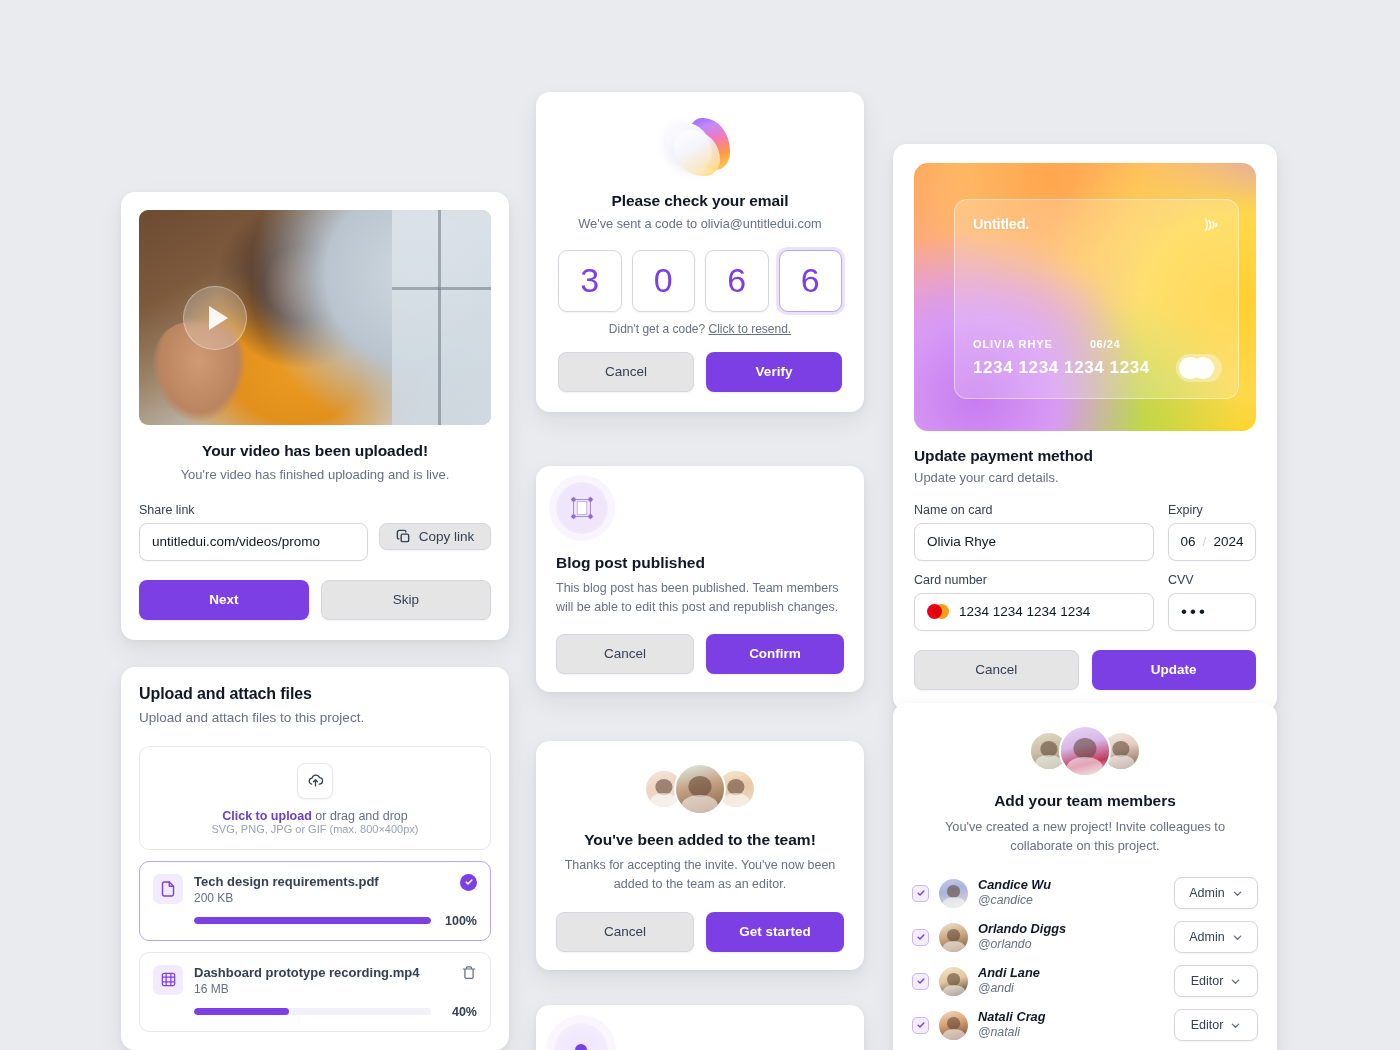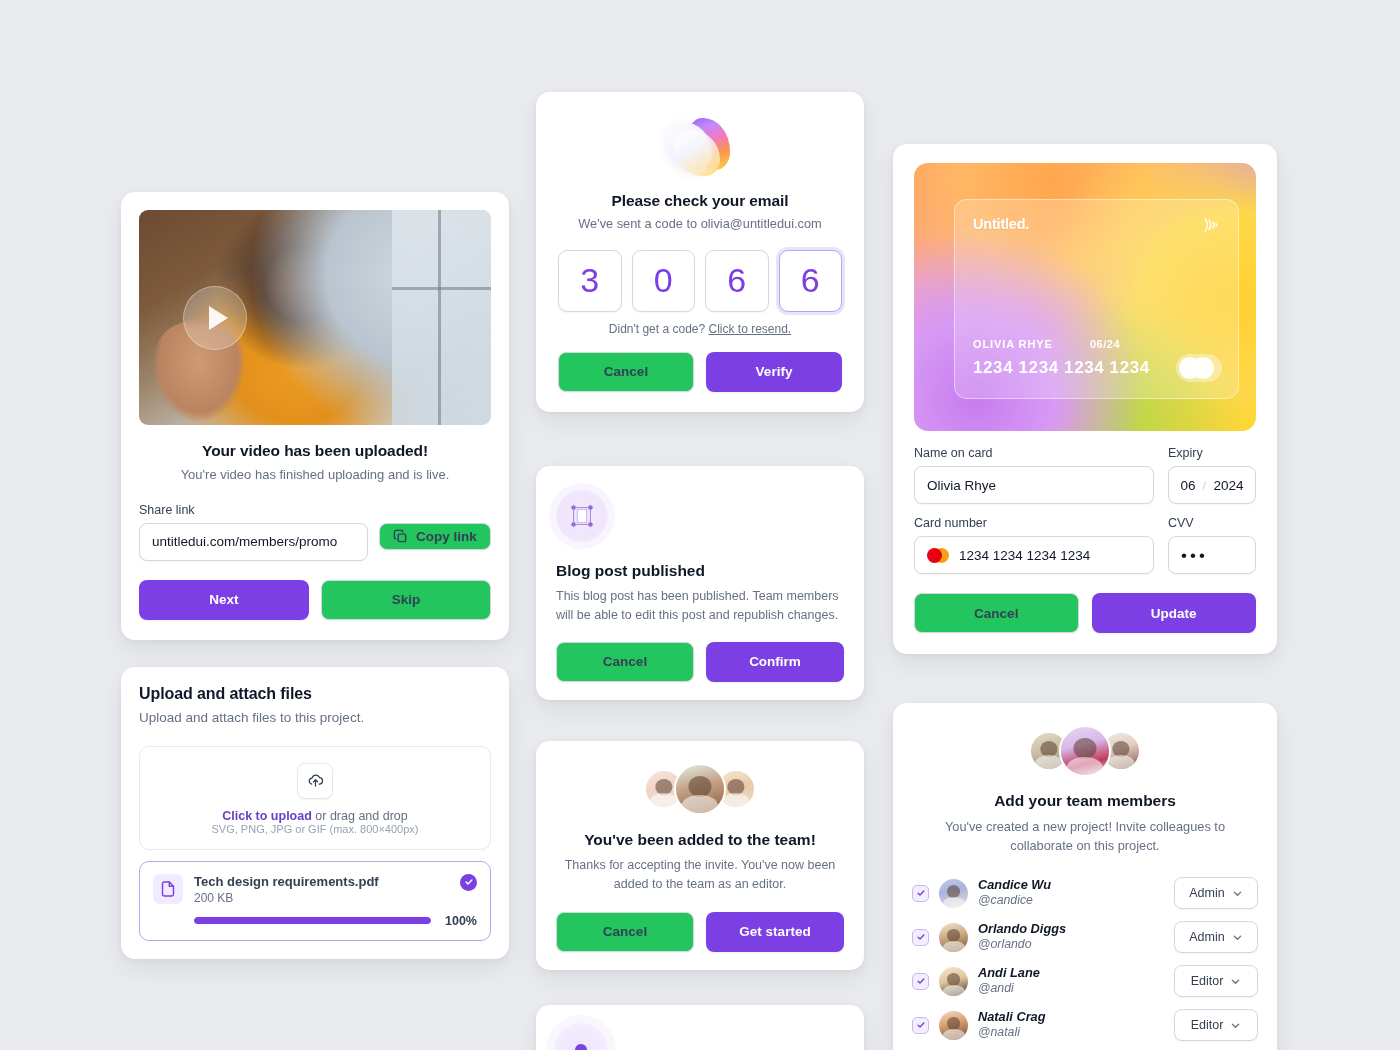--- a/index.html
+++ b/index.html
@@ -22,21 +22,21 @@
   .title { font-size: 16px; font-weight: 700; color: #101828; letter-spacing: -0.1px; }
   .subtitle { font-size: 13.5px; color: #667085; line-height: 1.45; }
   .label { font-size: 12.5px; color: #344054; margin-bottom: 6px; display:block; }
 
   .btn {
     height: 27px; border-radius: 8px; font-size: 13.5px;
     display: flex; align-items: center; justify-content: center;
     cursor: pointer; user-select: none; border: 1px solid transparent;
     font-family: inherit;
   }
-  .btn-sec { background:#22c55e; border:1px solid #d5d7dd; color:#344054; font-weight:700;
+  .btn-sec { background:#e5e5e5; border:1px solid #d5d7dd; color:#344054; font-weight:400;
              box-shadow: 0 1px 2px rgba(16,24,40,0.05); }
   .btn-pri { background:#7b3fe4; color:#fff; font-weight:600;
              box-shadow: 0 1px 2px rgba(16,24,40,0.08); }
 
   .input {
     height: 38px; border:1px solid #d5d7dd; border-radius:8px;
     display:flex; align-items:center; padding:0 12px; background:#fff;
     font-size:13.5px; color:#101828;
     box-shadow: 0 1px 2px rgba(16,24,40,0.04);
   }
@@ -154,21 +154,21 @@
     font-size:34px; font-weight:500; color:#7b3fe4; background:#fff;
     box-shadow:0 1px 2px rgba(16,24,40,0.05);
   }
   .otp-box.focused { border-color:#b9a4f0; box-shadow:0 0 0 3px rgba(158,119,237,0.22); }
   .otp-resend { text-align:center; font-size:12px; color:#667085; margin-top:10px; }
   .otp-resend a { color:#667085; text-decoration:underline; }
   .otp-btns { display:flex; gap:12px; margin-top:16px; }
   .otp-btns .btn { flex:1; height:40px; }
 
   
-  #card-blog { left:536px; top:466px; width:328px; padding:24px 20px 18px; }
+  #card-blog { left:536px; top:466px; width:328px; padding:16px 20px 18px; }
   .circ-icon {
     width:52px; height:52px; border-radius:50%;
     background: radial-gradient(circle at 50% 50%, #f1e8fd 0%, #efe6fc 60%, #f6f1fe 100%);
     display:flex; align-items:center; justify-content:center;
     box-shadow: 0 0 0 7px rgba(241,232,253,0.45);
   }
   .blog-title { margin-top:20px; font-size:15.5px; font-weight:700; color:#101828; }
   .blog-sub { margin-top:7px; font-size:12.5px; color:#667085; line-height:1.5; }
   .blog-btns { display:flex; gap:12px; margin-top:17px; }
   .blog-btns .btn { flex:1; height:40px; }
@@ -311,21 +311,21 @@
     </div>
     <div class="v-head">
       <div class="title">Your video has been uploaded!</div>
       <div class="subtitle">You're video has finished uploading and is live.</div>
     </div>
 
     <div style="margin-top:18px;">
       <span class="label">Share link</span>
       <div style="display:flex; gap:11px;">
         <div class="input" style="flex:1;">
-          <span>untitledui.com/members/promo</span>
+          <span>untitledui.com/videos/promo</span>
         </div>
         <div class="btn btn-sec" style="width:112px; gap:8px;">
           <span>
             <svg width="15" height="15" viewBox="0 0 16 16" fill="none" stroke="#344054" stroke-width="1.5" stroke-linecap="round" stroke-linejoin="round">
               <rect x="5.5" y="5.5" width="8" height="8" rx="1.6"></rect>
               <path d="M10.5 3.2V2.8A1.3 1.3 0 0 0 9.2 1.5H3.3A1.8 1.8 0 0 0 1.5 3.3v5.9a1.3 1.3 0 0 0 1.3 1.3h.4"></path>
             </svg>
           </span>
           <span>Copy link</span>
         </div>
@@ -378,20 +378,43 @@
       </div>
       <div class="f-act">
         <div class="check-dot">
           <svg width="10" height="10" viewBox="0 0 12 12" fill="none" stroke="#fff" stroke-width="1.8" stroke-linecap="round" stroke-linejoin="round">
               <path d="M2.6 6.2 4.8 8.3l4.6-4.6"></path>
             </svg>
         </div>
       </div>
     </div>
 
+    <div class="file-row">
+      <div class="f-ico">
+        <svg width="15" height="15" viewBox="0 0 16 16" fill="none" stroke="#7b3fe4" stroke-width="1.3">
+          <rect x="1.4" y="1.4" width="13.2" height="13.2" rx="2"></rect>
+          <path d="M1.4 5.5h13.2M1.4 10.5h13.2M5.5 1.4v13.2M10.5 1.4v13.2"></path>
+        </svg>
+      </div>
+      <div class="f-body">
+        <div class="f-name">Dashboard prototype recording.mp4</div>
+        <div class="f-size">16 MB</div>
+        <div class="f-prog">
+          <div class="bar">
+              <span style="width:40%"></span>
+            </div>
+          <div class="pct">40%</div>
+        </div>
+      </div>
+      <div class="f-act">
+        <svg width="16" height="16" viewBox="0 0 18 18" fill="none" stroke="#667085" stroke-width="1.4" stroke-linecap="round" stroke-linejoin="round">
+          <path d="M2.6 4.5h12.8M6.2 4.5V3.2A1.2 1.2 0 0 1 7.4 2h3.2a1.2 1.2 0 0 1 1.2 1.2v1.3M13.6 4.5v9.3A1.5 1.5 0 0 1 12.1 15H5.9a1.5 1.5 0 0 1-1.5-1.2V4.5"></path>
+        </svg>
+      </div>
+    </div>
   </div>
 
   <div class="card" id="card-otp">
     <div class="logo-mark">
       <span class="leaf-b"></span>
       <span class="leaf-a"></span>
       <span class="leaf-c"></span>
     </div>
     <div class="otp-head">
       <div class="title">Please check your email</div>
@@ -484,20 +507,24 @@
         <div class="cc-name">OLIVIA RHYE</div>
         <div class="cc-exp">06/24</div>
         <div class="cc-num">1234 1234 1234 1234</div>
         <div class="cc-chip">
             <i></i>
             <i style="margin-left:-9px;"></i>
           </div>
       </div>
     </div>
 
+    <div class="pay-head">
+      <div class="title">Update payment method</div>
+      <div class="subtitle">Update your card details.</div>
+    </div>
 
     <div class="pay-grid">
       <div class="wide">
         <span class="label">Name on card</span>
         <div class="input">
           <span>Olivia Rhye</span>
         </div>
       </div>
       <div class="narrow">
         <span class="label">Expiry</span>

